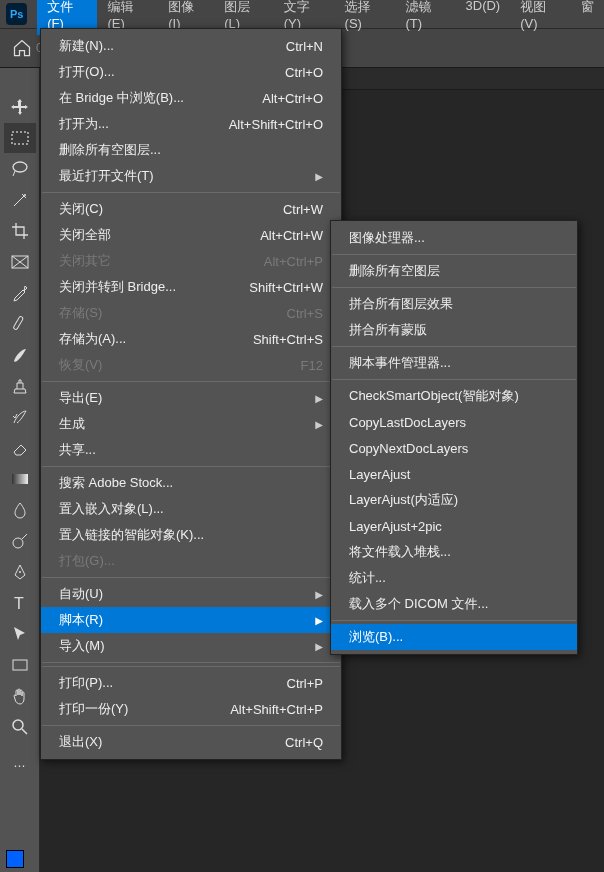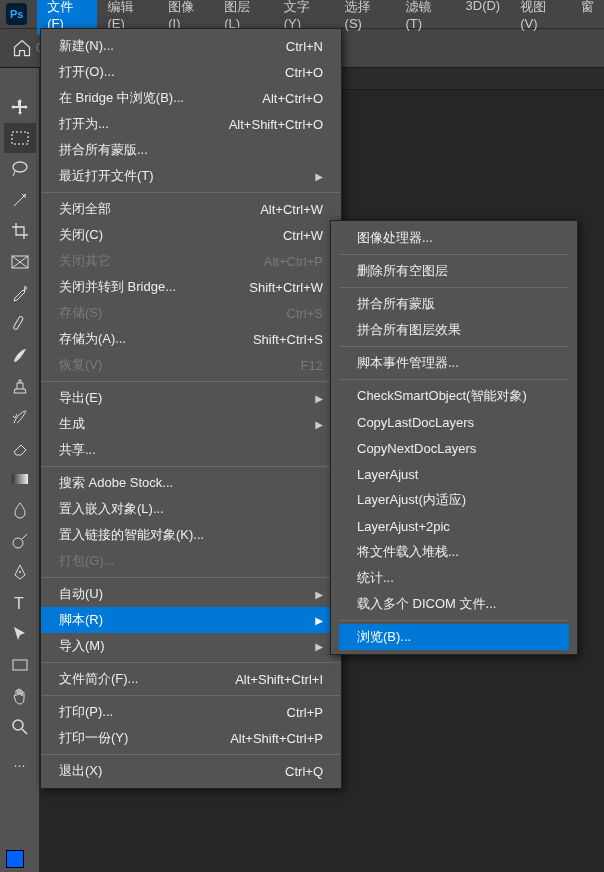--- a/index.html
+++ b/index.html
@@ -17,21 +17,21 @@
 .tool { width: 32px; height: 30px; display: flex; align-items: center; justify-content: center; margin-bottom: 1px; color: #ddd; cursor: default; }
 .tool.sel { background: #3a3a3a; }
 .canvas { flex: 1; background: #262626; position: relative; }
 .dropdown { position: absolute; top: 28px; left: 40px; width: 302px; background: #535353; border: 1px solid #222; box-shadow: 2px 2px 8px rgba(0,0,0,.6); padding: 4px 0; }
 .dd-item { display: flex; justify-content: space-between; align-items: center; padding: 3px 18px 3px 18px; color: #eee; font-size: 13px; height: 26px; cursor: default; }
 .dd-item.disabled { color: #7a7a7a; }
 .dd-item.hl { background: #0078d7; color: #fff; }
 .dd-item .arrow { font-size: 10px; color: #ccc; }
 .dd-item.hl .arrow { color: #fff; }
 .dd-sep { height: 1px; background: #6a6a6a; margin: 3px 1px; }
-.submenu { position: absolute; top: 220px; left: 330px; width: 248px; background: #535353; border: 1px solid #222; box-shadow: 2px 2px 8px rgba(0,0,0,.6); padding: 4px 8px; }
+.submenu { position: absolute; top: 220px; left: 330px; width: 248px; background: #535353; border: 1px solid #222; box-shadow: 2px 2px 8px rgba(0,0,0,.6); padding: 4px 0; }
 .tabstrip { height: 22px; background: #2b2b2b; border-bottom: 1px solid #1a1a1a; }
 svg { display: block; }
 </style>
 </head>
 <body>
 
 <div class="menubar">
   <div class="app-icon">
       <span>Ps</span>
     </div>
@@ -203,34 +203,34 @@
     </div>
     <div class="dd-item">
       <span>在 Bridge 中浏览(B)...</span>
       <span>Alt+Ctrl+O</span>
     </div>
     <div class="dd-item">
       <span>打开为...</span>
       <span>Alt+Shift+Ctrl+O</span>
     </div>
     <div class="dd-item">
-      <span>拼合所有蒙版...</span>
+      <span>删除所有空图层...</span>
     </div>
     <div class="dd-item">
       <span>最近打开文件(T)</span>
       <span class="arrow">▶</span>
     </div>
     <div class="dd-sep"></div>
+    <div class="dd-item">
+      <span>关闭(C)</span>
+      <span>Ctrl+W</span>
+    </div>
     <div class="dd-item">
       <span>关闭全部</span>
       <span>Alt+Ctrl+W</span>
-    </div>
-    <div class="dd-item">
-      <span>关闭(C)</span>
-      <span>Ctrl+W</span>
     </div>
     <div class="dd-item disabled">
       <span>关闭其它</span>
       <span>Alt+Ctrl+P</span>
     </div>
     <div class="dd-item">
       <span>关闭并转到 Bridge...</span>
       <span>Shift+Ctrl+W</span>
     </div>
     <div class="dd-item disabled">
@@ -277,24 +277,20 @@
     </div>
     <div class="dd-item hl">
       <span>脚本(R)</span>
       <span class="arrow">▶</span>
     </div>
     <div class="dd-item">
       <span>导入(M)</span>
       <span class="arrow">▶</span>
     </div>
     <div class="dd-sep"></div>
-    <div class="dd-item">
-      <span>文件简介(F)...</span>
-      <span>Alt+Shift+Ctrl+I</span>
-    </div>
     <div class="dd-sep"></div>
     <div class="dd-item">
       <span>打印(P)...</span>
       <span>Ctrl+P</span>
     </div>
     <div class="dd-item">
       <span>打印一份(Y)</span>
       <span>Alt+Shift+Ctrl+P</span>
     </div>
     <div class="dd-sep"></div>
@@ -307,24 +303,24 @@
 <div class="submenu" id="script-submenu">
     <div class="dd-item">
       <span>图像处理器...</span>
     </div>
     <div class="dd-sep"></div>
     <div class="dd-item">
       <span>删除所有空图层</span>
     </div>
     <div class="dd-sep"></div>
     <div class="dd-item">
+      <span>拼合所有图层效果</span>
+    </div>
+    <div class="dd-item">
       <span>拼合所有蒙版</span>
-    </div>
-    <div class="dd-item">
-      <span>拼合所有图层效果</span>
     </div>
     <div class="dd-sep"></div>
     <div class="dd-item">
       <span>脚本事件管理器...</span>
     </div>
     <div class="dd-sep"></div>
     <div class="dd-item">
       <span>CheckSmartObject(智能对象)</span>
     </div>
     <div class="dd-item">

